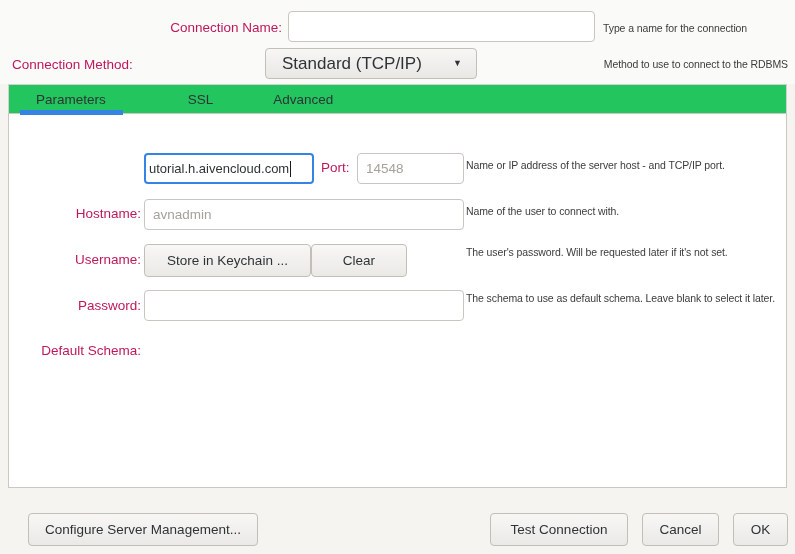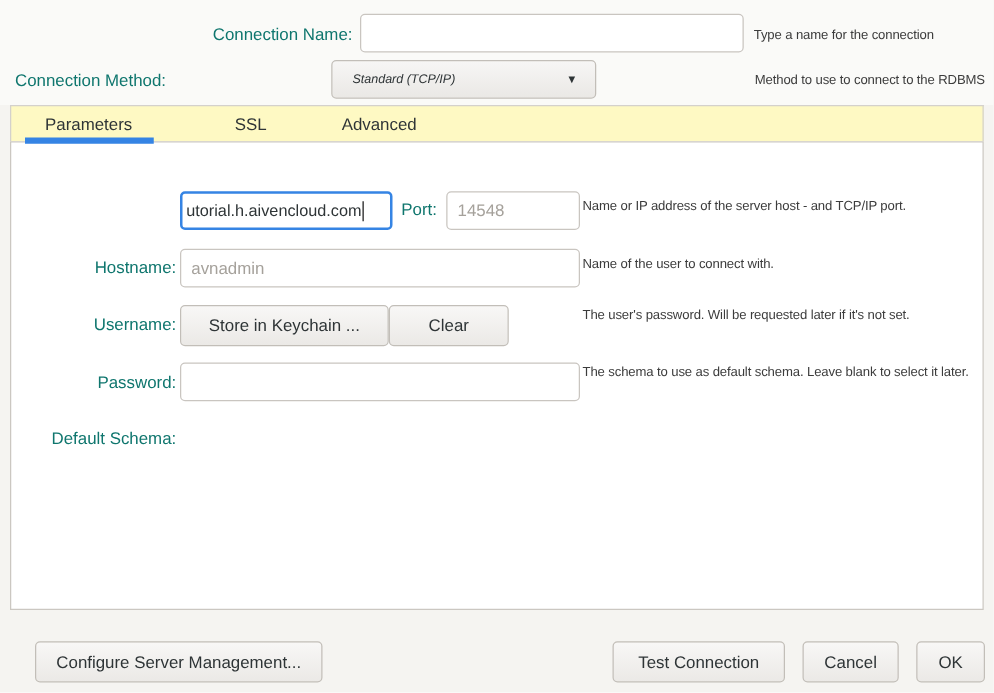--- a/index.html
+++ b/index.html
@@ -11,48 +11,48 @@
     position: relative;
     overflow: hidden;
   }
   .window { position: relative; width: 795px; height: 554px; }
 
   
   .header-bg {
     position: absolute; left: 0; top: 0; width: 795px; height: 84px;
     background: #fafaf8;
   }
-  .lbl { font-size: 13.5px; color: #0f766e; white-space: nowrap; }
+  .lbl { font-size: 13.5px; color: #be185d; white-space: nowrap; }
   .help { font-size: 10.5px; color: #3c3c3c; white-space: nowrap; letter-spacing: -0.1px; }
 
   .conn-name-label { position: absolute; left: 0; top: 20px; width: 282px; text-align: right; }
   .conn-name-input {
     position: absolute; left: 288px; top: 11px; width: 307px; height: 31px;
     border: 1px solid #c9c5c0; border-radius: 4px; background: #ffffff;
     font-family: "Liberation Sans", sans-serif; font-size: 13px; color: #2e3436;
     padding: 0 8px; outline: none;
   }
   .conn-name-help { position: absolute; left: 603px; top: 22px; }
 
   .conn-method-label { position: absolute; left: 12px; top: 57px; }
   .dropdown {
     position: absolute; left: 265px; top: 48px; width: 212px; height: 31px;
     background: linear-gradient(#f7f6f5, #eae8e5);
     border: 1px solid #c2beb8; border-radius: 4px;
     display: flex; align-items: center; justify-content: space-between;
     padding: 0 14px 0 16px; cursor: default;
   }
-  .dropdown .dd-text { font-size: 10px; color: #2e3436; font-style: italic; }
+  .dropdown .dd-text { font-size: 17px; color: #2e3436; }
   .dropdown .dd-arrow { font-size: 9px; color: #2e3436; line-height: 1; }
   .conn-method-help { position: absolute; right: 7px; top: 58px; text-align: right; }
 
   
   .tabbar {
     position: absolute; left: 8px; top: 84px; width: 779px; height: 29px;
-    background: #fef9c3; border: 1px solid #d4d1cc; border-bottom: none;
+    background: #22c55e; border: 1px solid #d4d1cc; border-bottom: none;
     display: flex; align-items: flex-start;
   }
   .tab { font-size: 13.5px; color: #2e3436; padding: 0 12px; height: 100%;
          display: flex; align-items: center; cursor: default; }
   .tab-parameters { margin-left: 15px; }
   .tab-ssl { margin-left: 58px; }
   .tab-advanced { margin-left: 36px; }
   .tab-underline {
     position: absolute; left: 20px; top: 110px; width: 103px; height: 5px;
     background: #3584e4; z-index: 3;

